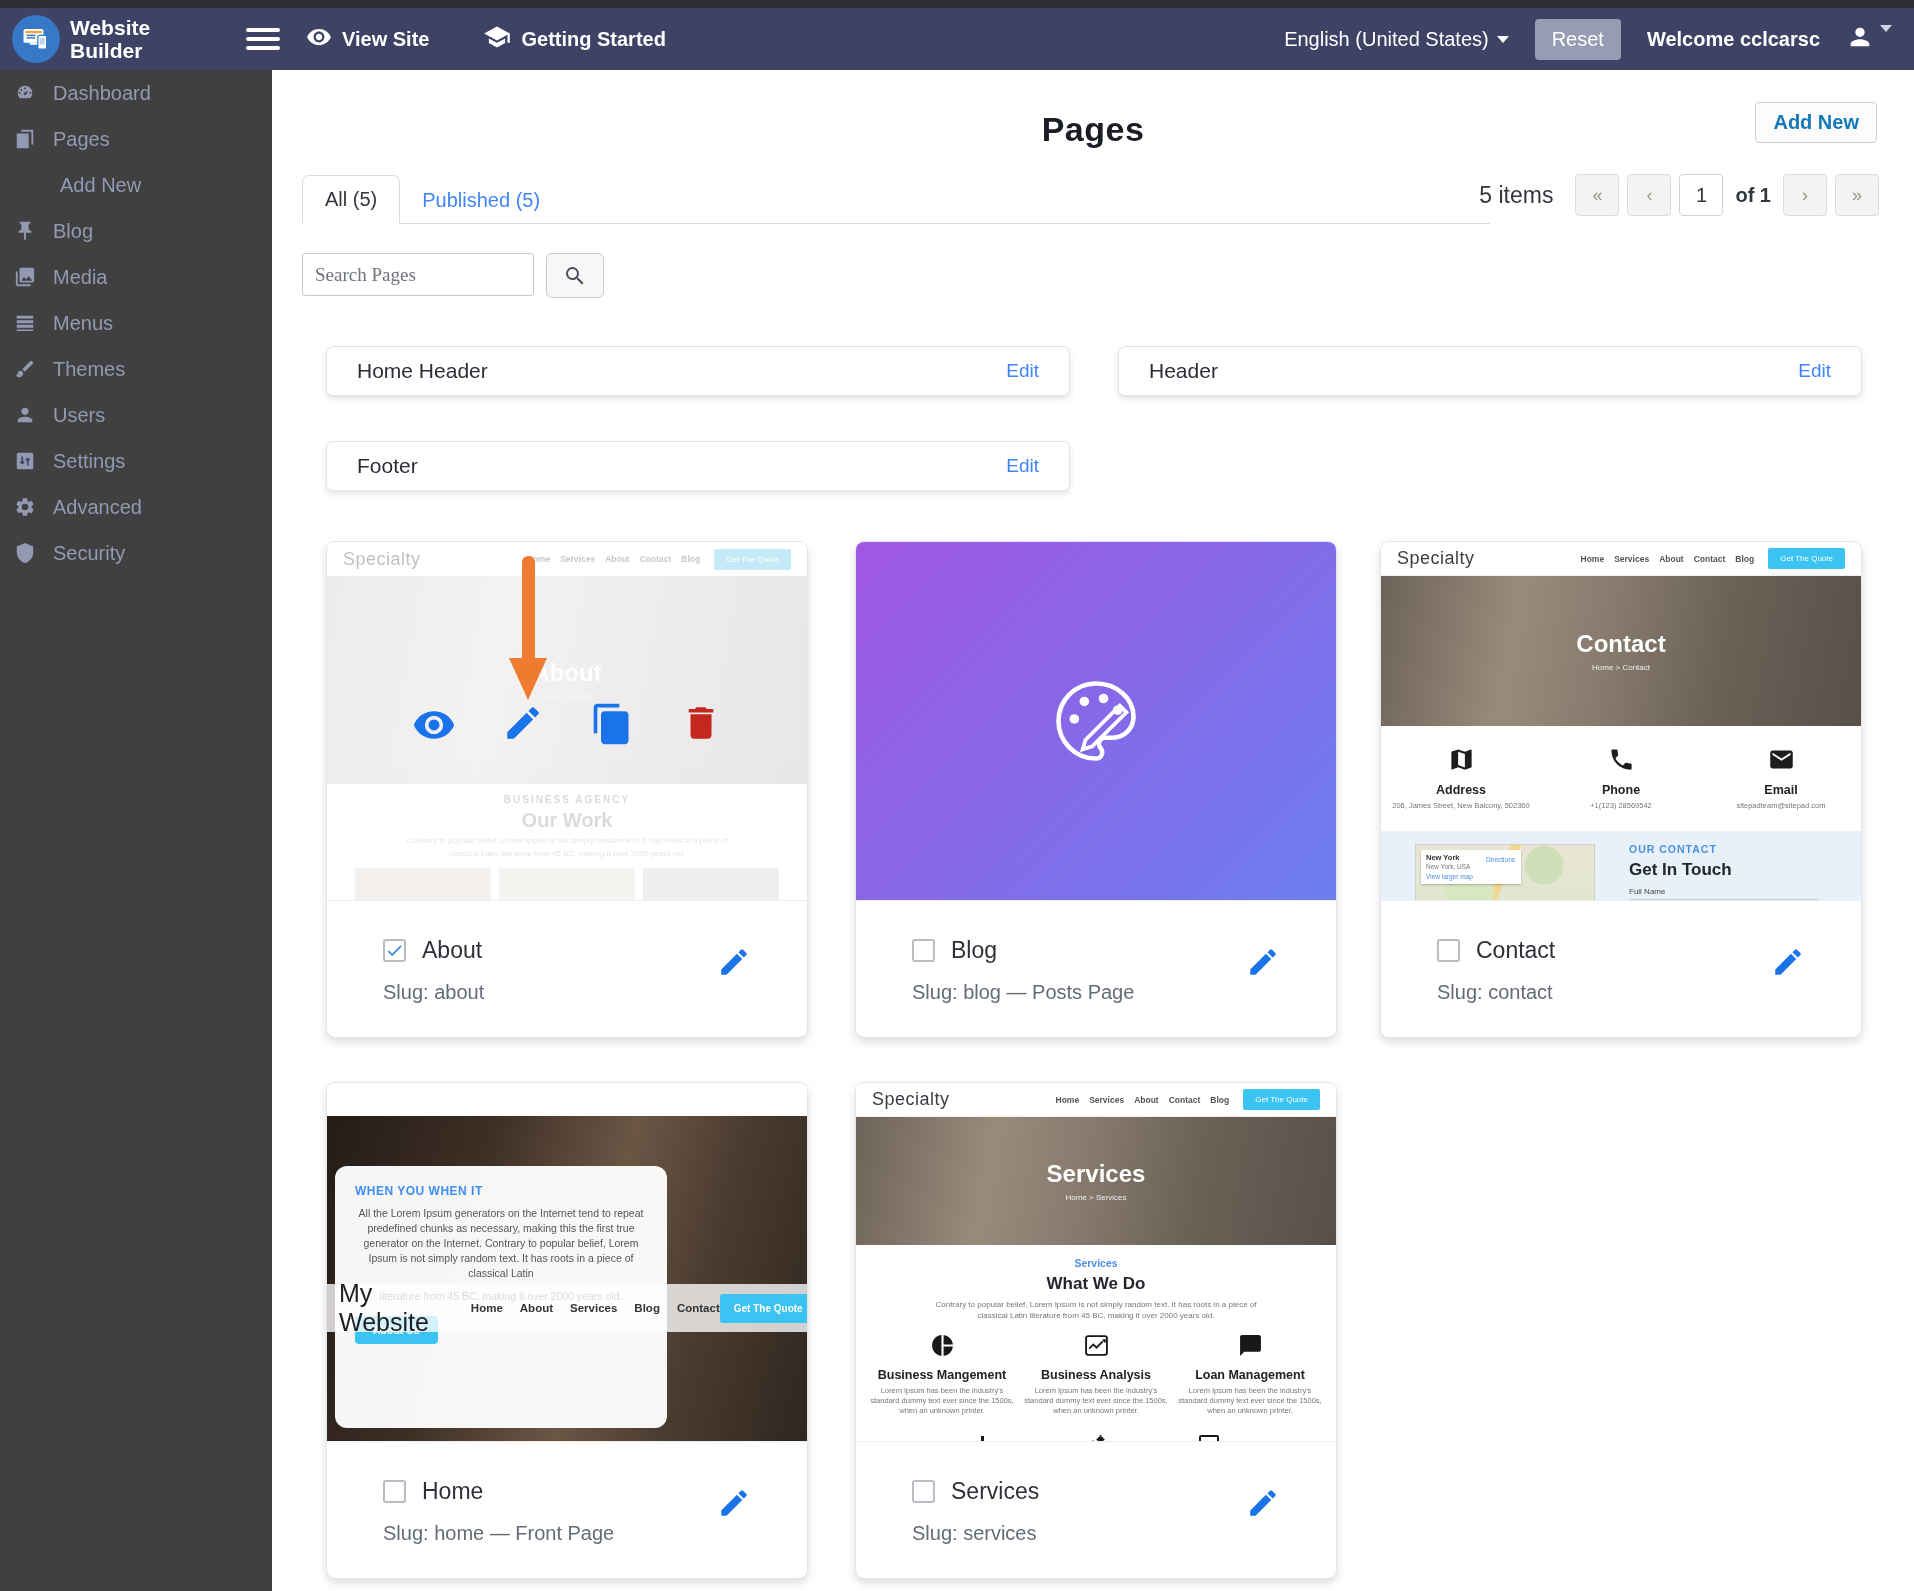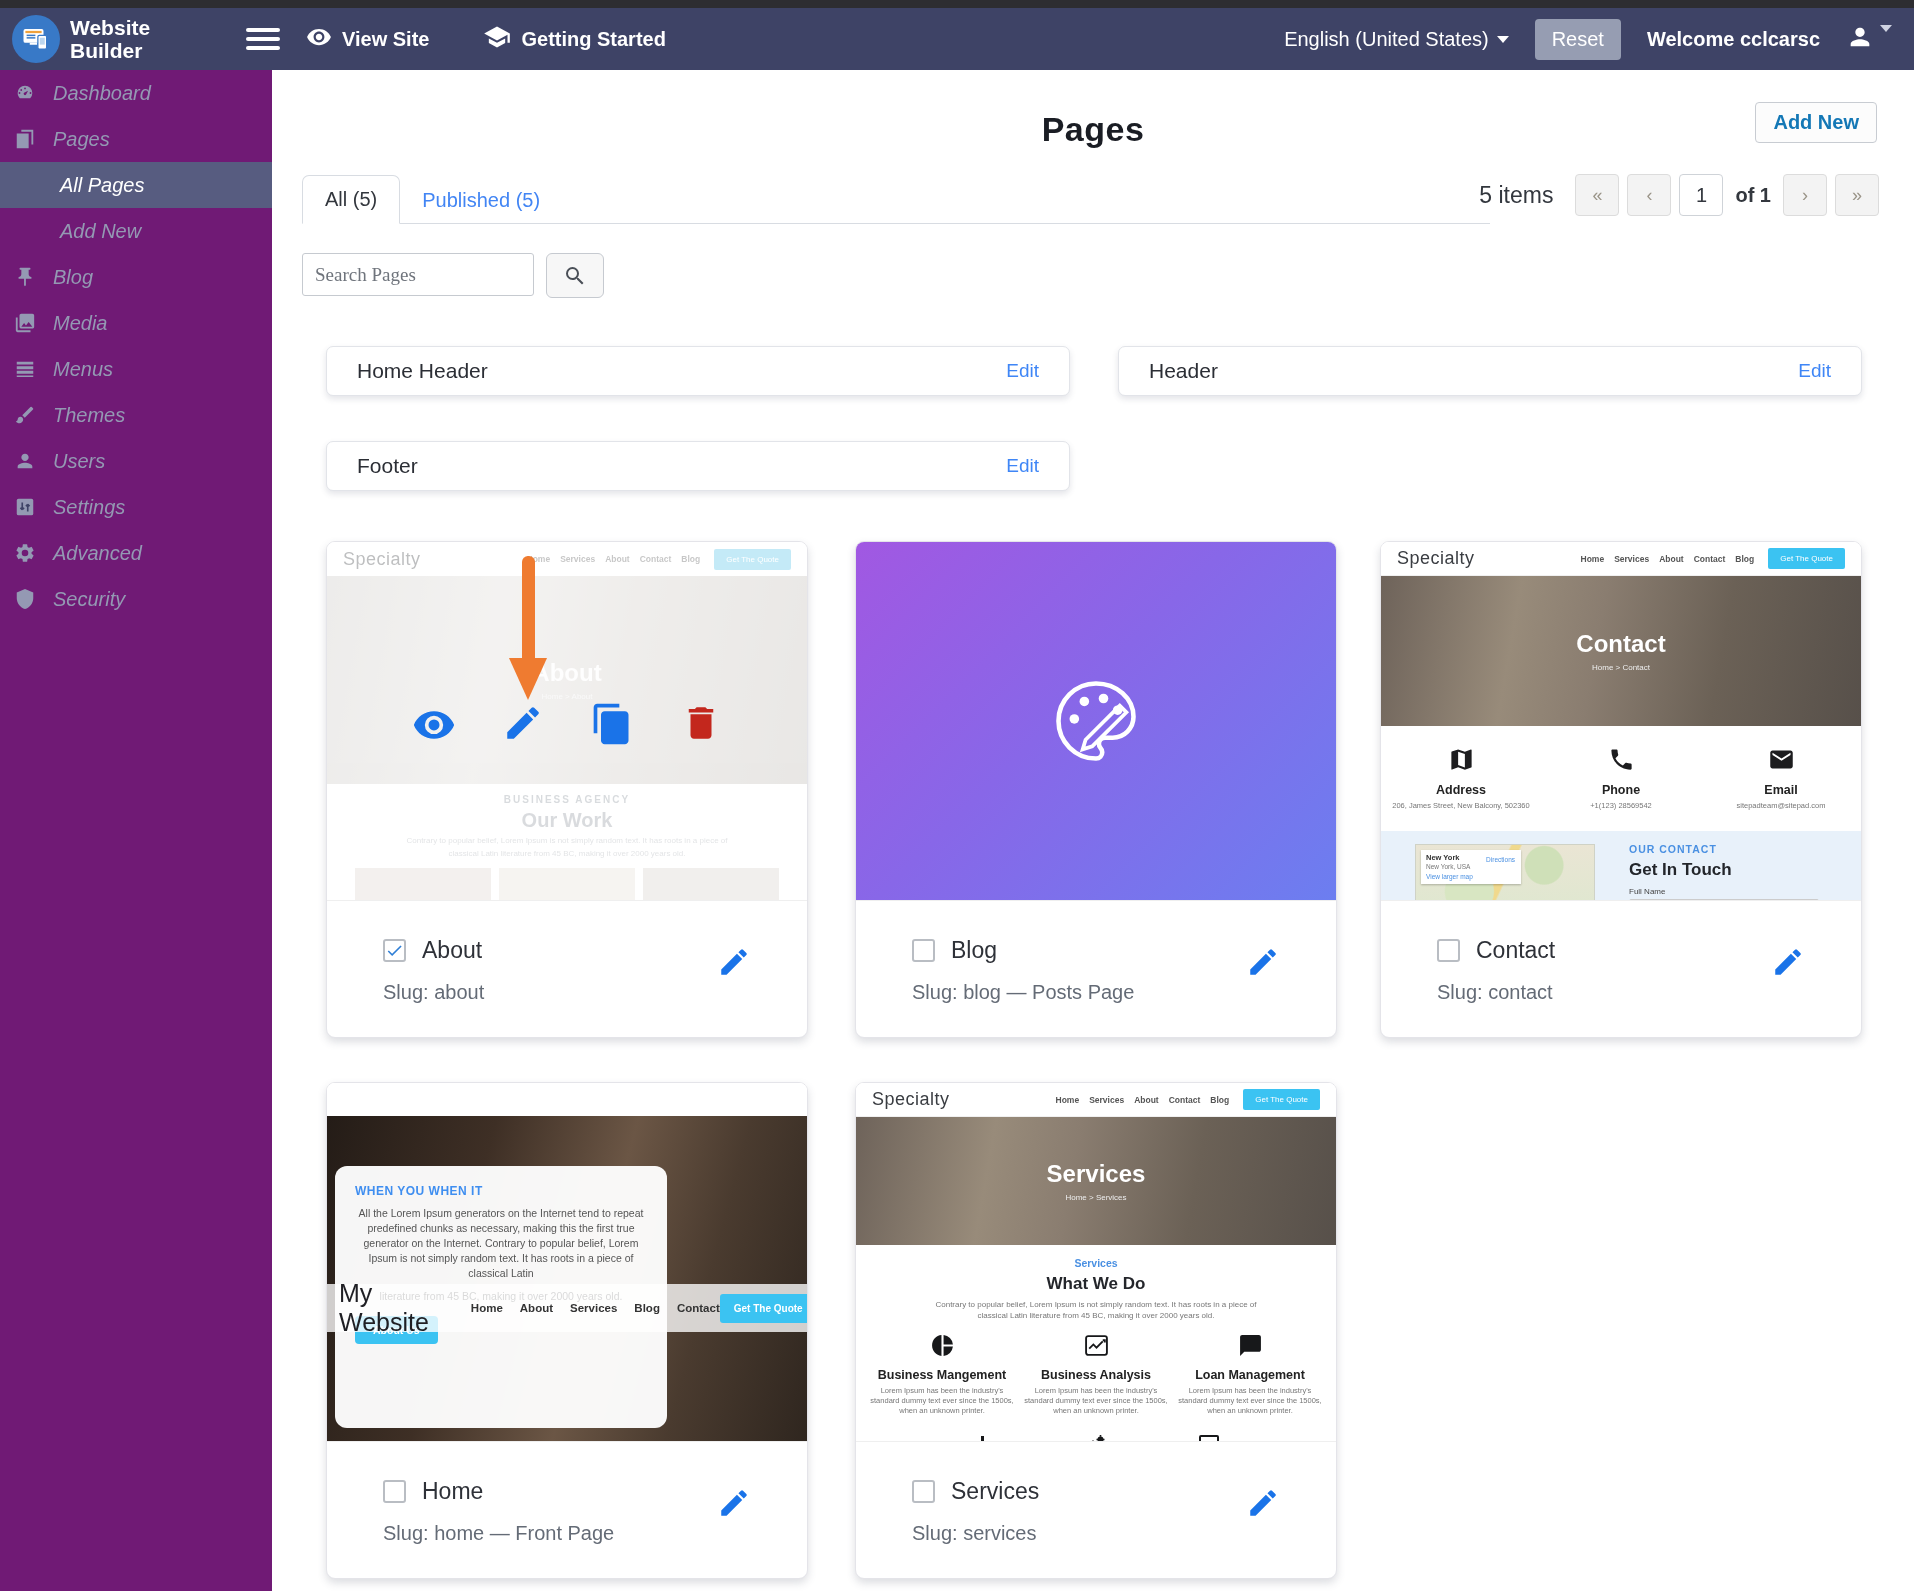--- a/index.html
+++ b/index.html
@@ -17,21 +17,21 @@
   .topnav-item { display:flex; align-items:center; gap:10px; font-size:20px; font-weight:bold; margin-right:54px; cursor:pointer; }
   .top-right { margin-left:auto; display:flex; align-items:center; gap:26px; padding-right:22px; }
   .lang { font-size:20px; display:flex; align-items:center; gap:8px; cursor:pointer; }
   .caret { width:0; height:0; border-left:6px solid transparent; border-right:6px solid transparent; border-top:7px solid #fff; display:inline-block; }
   .reset-btn { background:#969db2; color:#fff; font-size:20px; padding:9px 17px; border-radius:4px; border:none; cursor:pointer; }
   .welcome { font-size:20px; font-weight:bold; }
   .user-ic { display:flex; align-items:flex-start; gap:6px; cursor:pointer; }
   .user-ic .caret { border-top-color:#cfd3e2; margin-top:2px; }
 
   
-  .sidebar { position:absolute; top:70px; left:0; width:308px; bottom:0; background:#701a75;font-style:italic; }
+  .sidebar { position:absolute; top:70px; left:0; width:308px; bottom:0; background:#404040; }
   .side-item { height:46px; display:flex; align-items:center; color:#9499b3; font-size:20px; cursor:pointer; position:relative; padding-left:14px; }
   .side-item svg { flex:0 0 auto; margin-right:17px; }
   .side-item .chev { position:absolute; right:16px; font-size:22px; color:#8d92ac; transform:scaleY(1.2); }
   .side-sub { height:46px; display:flex; align-items:center; padding-left:60px; color:#9499b3; font-size:20px; cursor:pointer; }
   .side-sub.active { background:#575c80; color:#fff; }
 
   
   .main { position:absolute; left:272px; top:70px; right:0; bottom:0; background:#fff; }
   .page-title { position:absolute; top:40px; left:0; width:100%; text-align:center; font-size:34px; font-weight:bold; color:#1a1d24; letter-spacing:.5px; }
   .addnew-btn { position:absolute; top:32px; right:37px; background:#fcfcfc; border:1px solid #c8ccd2; border-radius:4px; color:#1478b6; font-weight:bold; font-size:20px; padding:8px 17px; cursor:pointer; }
@@ -199,23 +199,20 @@
       </svg>
     <span>Dashboard</span>
   </div>
   <div class="side-item">
     <svg width="22" height="22" viewBox="0 0 24 24" fill="currentColor">
         <path d="M8 2h13v16h-2V4H8V2zm-5 4h13v16H3V6z"></path>
       </svg>
     <span>Pages</span>
     <span class="chev">›</span>
   </div>
-  <div class="side-sub active">
-      <span>All Pages</span>
-    </div>
   <div class="side-sub">
       <span>Add New</span>
     </div>
   <div class="side-item">
     <svg width="22" height="22" viewBox="0 0 24 24" fill="currentColor">
         <path d="M16 9V4h1a1 1 0 000-2H7a1 1 0 000 2h1v5c0 1.66-1.34 3-3 3v2h5.97v7l1 1 1-1v-7H19v-2c-1.66 0-3-1.34-3-3z"></path>
       </svg>
     <span>Blog</span>
     <span class="chev">›</span>
   </div>

